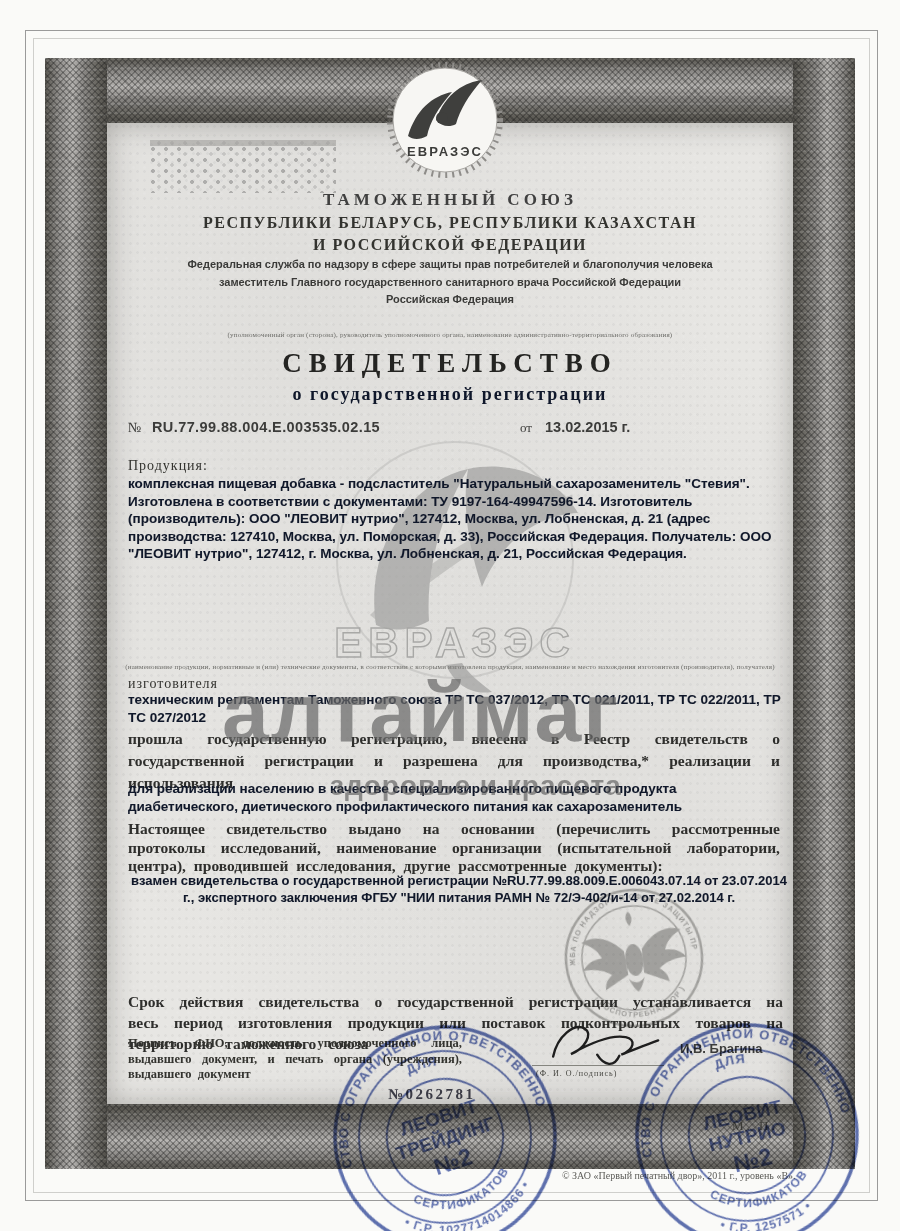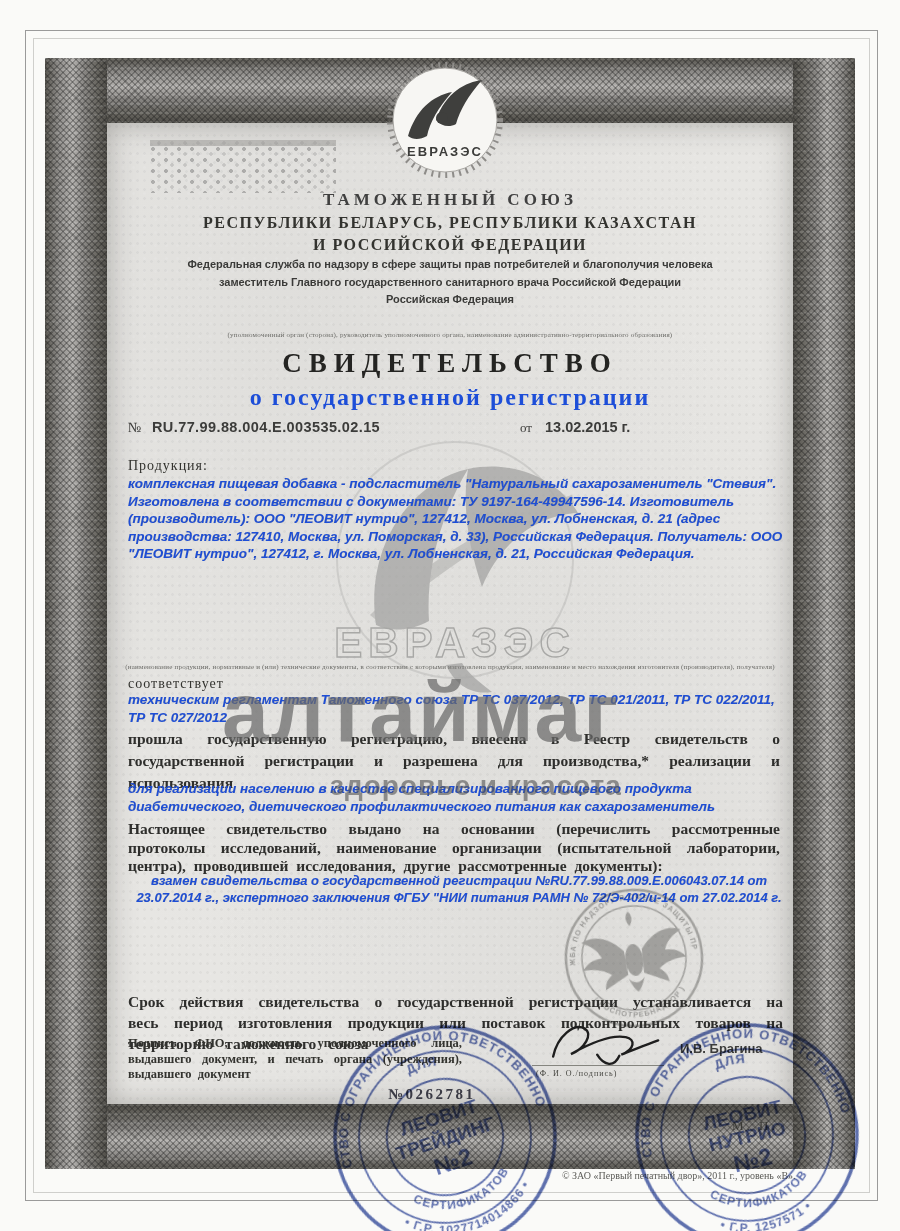--- a/index.html
+++ b/index.html
@@ -60,27 +60,27 @@
   .h-org2{top:214px;font-size:16px;font-weight:bold;letter-spacing:1.5px;color:#33332f;}
   .h-org3{top:236px;font-size:16px;font-weight:bold;letter-spacing:1.5px;color:#33332f;}
   .h-ag{font-family:"Liberation Sans",sans-serif;font-size:11px;font-weight:bold;color:#3a3a38;}
   .h-ag1{top:258px;}
   .h-ag2{top:276px;}
   .h-ag3{top:293px;}
   .caption-line{font-size:7px;color:#6c6c68;letter-spacing:.2px;}
   .cap1{top:331px;}
   .cap2{top:663px;}
   .title-main{top:348px;font-size:27px;font-weight:bold;letter-spacing:7px;color:#242422;}
-  .title-sub{top:384px;font-size:24px;font-weight:bold;letter-spacing:2px;color:#1d4ed8;}
+  .title-sub{top:384px;font-size:18px;font-weight:bold;letter-spacing:2px;color:#0f172a;}
   .no-sign{left:128px;top:420px;font-size:14px;color:#3a3a38;}
   .no-val{left:152px;top:419px;font-family:"Liberation Sans",sans-serif;font-size:14.5px;font-weight:bold;color:#3c3c3a;letter-spacing:.4px;}
   .date-label{left:520px;top:420px;font-size:13px;color:#3a3a38;}
   .date-val{left:545px;top:419px;font-family:"Liberation Sans",sans-serif;font-size:14.5px;font-weight:bold;color:#3c3c3a;}
   .prod-label{left:128px;top:458px;font-size:14px;letter-spacing:1px;color:#33332f;}
-  .sans-par{font-family:"Liberation Sans",sans-serif;font-size:13.5px;line-height:17.5px;color:#1d4ed8;font-weight:bold;font-style:italic;-webkit-text-stroke:.2px rgba(60,60,60,.4);}
+  .sans-par{font-family:"Liberation Sans",sans-serif;font-size:13.5px;line-height:17.5px;color:#0f172a;font-weight:bold;-webkit-text-stroke:.2px rgba(60,60,60,.4);}
   .prod-text{left:128px;top:475px;width:658px;}
   .conf-label{left:128px;top:676px;font-size:14px;letter-spacing:1px;color:#33332f;}
   .conf-text{left:128px;top:691px;width:662px;}
   .serif-par{font-size:15.5px;line-height:22px;text-align:justify;color:#2e2e2c;font-weight:bold;}
   .reg1{left:128px;top:728px;width:652px;word-spacing:6px;}
   .reg2{left:128px;top:780px;width:658px;}
   .basis-intro{left:128px;top:820px;width:652px;line-height:18.5px;word-spacing:4px;}
   .basis-details{left:128px;top:872px;width:662px;font-size:13px;line-height:17px;text-align:center;}
   .validity{left:128px;top:991px;width:655px;line-height:21px;word-spacing:8px;}
   .sign-label{left:128px;top:1036px;width:334px;font-size:12.5px;line-height:15.5px;text-align:justify;word-spacing:3px;color:#33332f;font-weight:bold;}
@@ -155,21 +155,21 @@
 <svg class="abs wm-center" viewBox="0 0 300 270">
   <circle cx="145" cy="135" r="118" fill="none" stroke="#b3b3b1" stroke-width="2" opacity=".55"></circle>
   <path d="M66,200 C54,118 104,56 158,44 C128,94 116,150 119,196 C101,206 80,207 66,200 Z" fill="#9a9a98" opacity=".8"></path>
   <path d="M158,44 C206,34 250,56 268,88 C226,90 190,118 172,162 C158,120 152,80 158,44 Z" fill="#9a9a98" opacity=".8"></path>
   <path d="M60,190 C110,140 190,90 262,70 L264,78 C196,100 124,150 70,198 Z" fill="#a5a5a3" opacity=".6"></path>
   <text x="145" y="232" text-anchor="middle" font-size="42" font-weight="bold" letter-spacing="6" fill="none" stroke="#9b9b99" stroke-width="1.4">ЕВРАЗЭС</text>
   <path d="M136,240 C146,262 164,270 182,267 C168,256 158,248 152,238 Z" fill="#9a9a98" opacity=".8"></path>
 </svg>
 
 <div class="abs t center caption-line cap2">(наименование продукции, нормативные и (или) технические документы, в соответствии с которыми изготовлена продукция, наименование и место нахождения изготовителя (производителя), получателя)</div>
-<div class="abs t conf-label">соответствует</div>
+<div class="abs t conf-label">изготовителя</div>
 <div class="abs t sans-par conf-text">техническим регламентам Таможенного союза ТР ТС 037/2012, ТР ТС 021/2011, ТР ТС 022/2011, ТР ТС 027/2012</div>
 
 <div class="abs t serif-par reg1">прошла государственную регистрацию, внесена в Реестр свидетельств о государственной регистрации и разрешена для производства,* реализации и использования</div>
 <div class="abs t sans-par reg2">для реализации населению в качестве специализированного пищевого продукта диабетического, диетического профилактического питания как сахарозаменитель</div>
 
 <div class="abs wm-big">алтаймаг</div>
 <div class="abs wm-small">здоровье и красота</div>
 
 <div class="abs t serif-par basis-intro">Настоящее свидетельство выдано на основании (перечислить рассмотренные протоколы исследований, наименование организации (испытательной лаборатории, центра), проводившей исследования, другие рассмотренные документы):</div>
 <div class="abs t sans-par basis-details">взамен свидетельства о государственной регистрации №RU.77.99.88.009.Е.006043.07.14 от 23.07.2014 г., экспертного заключения ФГБУ "НИИ питания РАМН № 72/Э-402/и-14 от 27.02.2014 г.</div>

